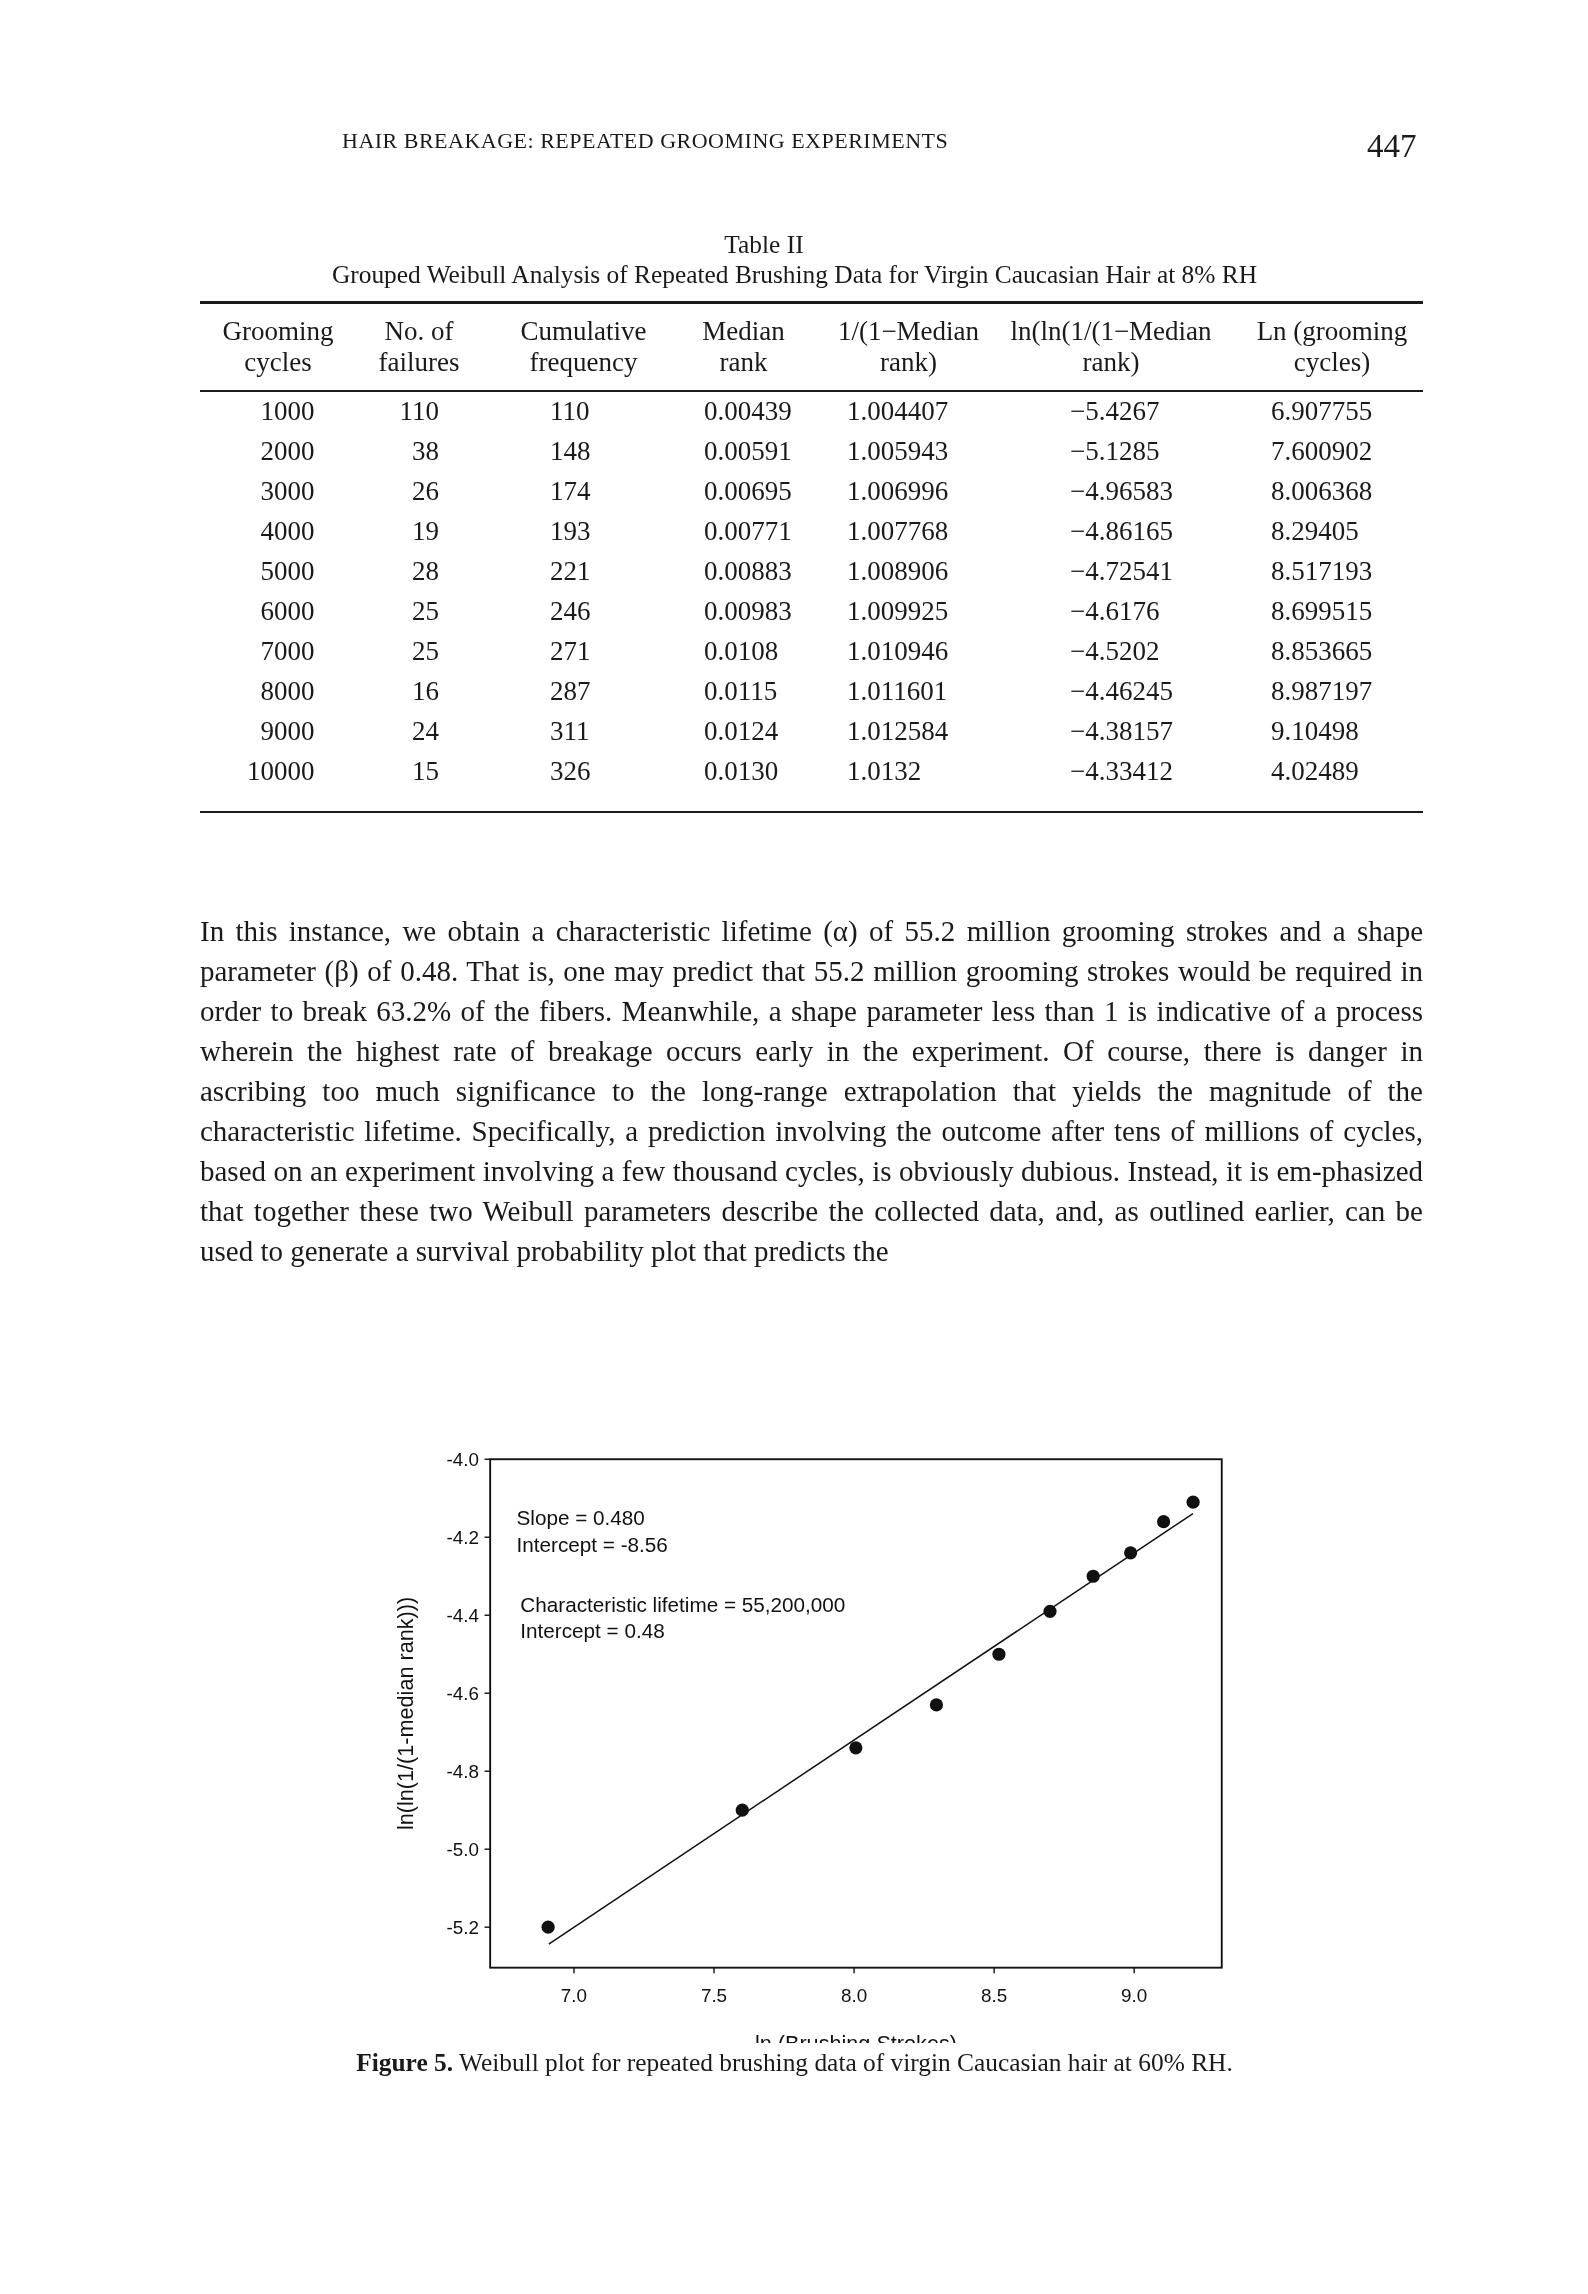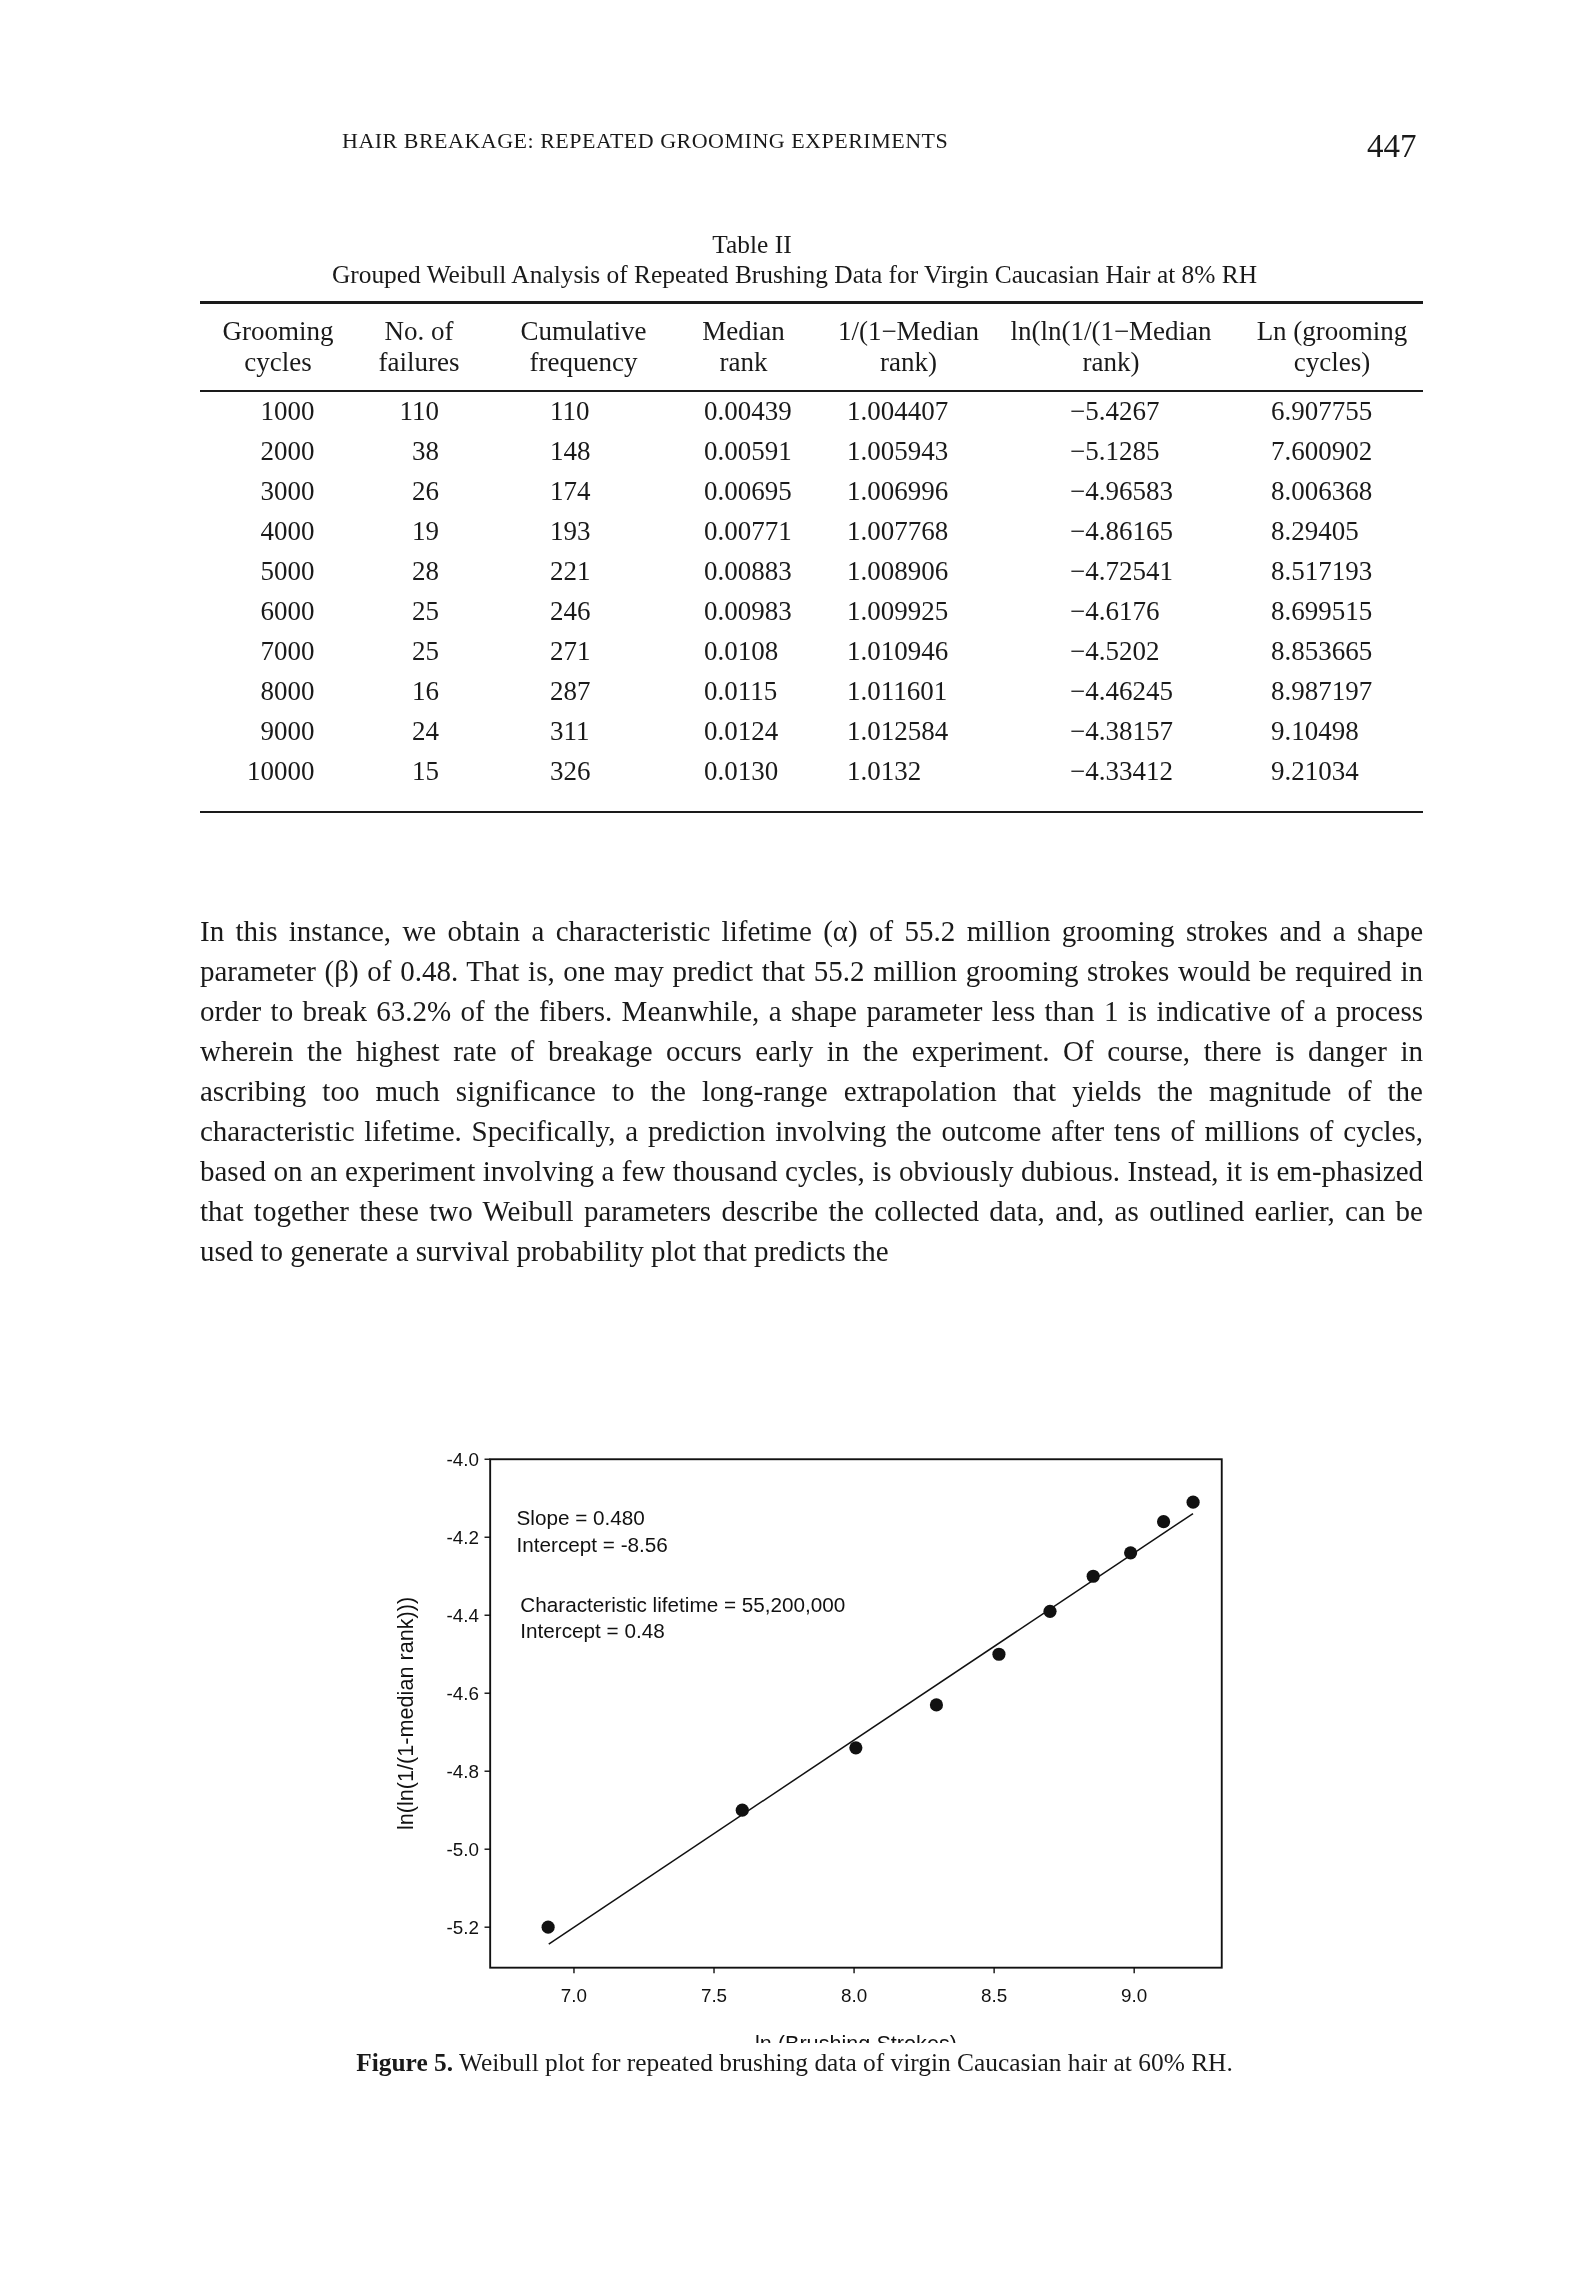--- a/index.html
+++ b/index.html
@@ -1,21 +1,21 @@
 <!DOCTYPE html>
 <html style="font-size:15px"><head>
 <meta charset="utf-8">
 <style>
   html, body { margin: 0; padding: 0; background: #ffffff; }
   body { width: 1589px; height: 2295px; position: relative; overflow: hidden;
          font-family: "Liberation Serif", "DejaVu Serif", serif; color: #1a1a1a; }
   .abs { position: absolute; }
   .running-head { left: 342px; top: 128px; font-size: 22px; letter-spacing: 0.5px; }
   .page-num { left: 1367px; top: 128px; font-size: 33px; }
-  .table-title { left: 0; width: 1504px; top: 230px; text-align: center; font-size: 25.4px; }
+  .table-title { left: 12px; width: 1504px; top: 230px; text-align: center; font-size: 25.4px; }
   .table-subtitle { left: 0; width: 1589px; top: 260px; text-align: center; font-size: 25.4px; }
   .rule { left: 200px; width: 1223px; background: #1a1a1a; }
   .rule-top { top: 301px; height: 2.8px; }
   .rule-mid { top: 390px; height: 1.9px; }
   .rule-bot { top: 811px; height: 1.9px; }
   table.data { position: absolute; left: 217px; top: 316px; width: 1223px;
                border-collapse: collapse; font-size: 27px; }
   table.data th { font-weight: normal; line-height: 31px; padding: 0; vertical-align: top; }
   table.data thead tr { height: 75px; }
   table.data td { height: 40px; padding: 0; line-height: 40px; }
@@ -147,21 +147,21 @@
         <td class="n5">−4.38157</td>
         <td class="n6">9.10498</td>
       </tr>
       <tr>
         <td class="n0">10000</td>
         <td class="n1">15</td>
         <td class="n2">326</td>
         <td class="n3">0.0130</td>
         <td class="n4">1.0132</td>
         <td class="n5">−4.33412</td>
-        <td class="n6">9.21034</td>
+        <td class="n6">4.02489</td>
       </tr>
     </tbody>
 </table>
 
 <div class="abs body-text">In this instance, we obtain a characteristic lifetime (α) of 55.2 million grooming strokes and a shape parameter (β) of 0.48. That is, one may predict that 55.2 million grooming strokes would be required in order to break 63.2% of the fibers. Meanwhile, a shape parameter less than 1 is indicative of a process wherein the highest rate of breakage occurs early in the experiment. Of course, there is danger in ascribing too much significance to the long-range extrapolation that yields the magnitude of the characteristic lifetime. Specifically, a prediction involving the outcome after tens of millions of cycles, based on an experiment involving a few thousand cycles, is obviously dubious. Instead, it is em-phasized that together these two Weibull parameters describe the collected data, and, as outlined earlier, can be used to generate a survival probability plot that predicts the</div>
 
 <div class="abs chart">
   <svg id="chart-svg" width="876" height="612" viewBox="0 0 930 650">
       <rect x="120" y="30" width="777" height="540" fill="none" stroke="#111" stroke-width="2"></rect>
       <line x1="114" y1="30" x2="120" y2="30" stroke="#111" stroke-width="1.5"></line>

